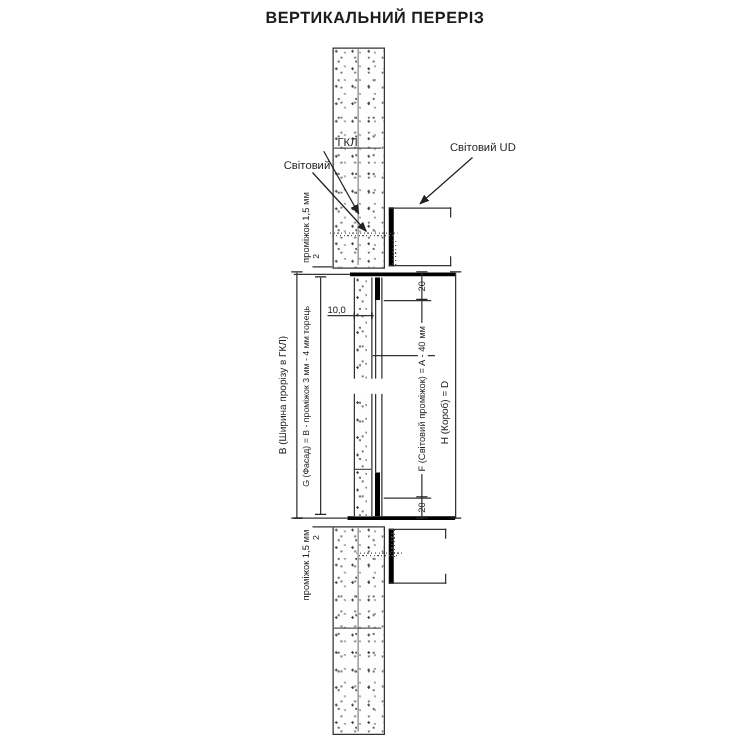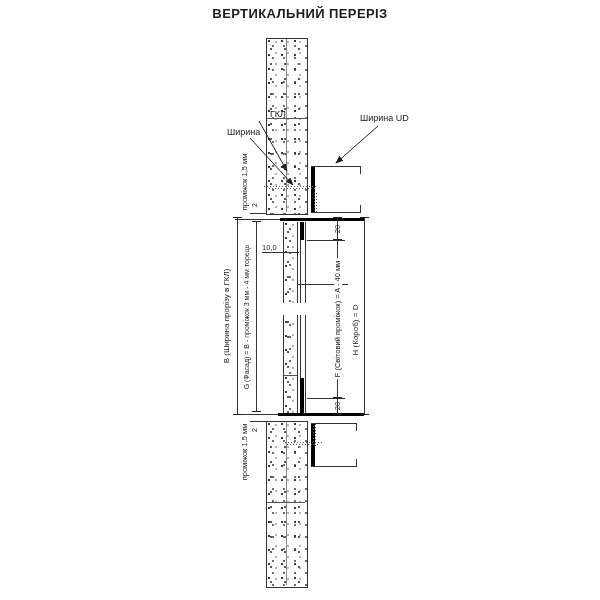--- a/index.html
+++ b/index.html
@@ -134,22 +134,22 @@
   <div class="vlabel" style="left:338px;top:229px;font-size:7.5px;z-index:5;">20</div>
   <div class="vlabel whitebg" style="left:338px;top:319px;font-size:7.5px;z-index:5;">F (Світовий проміжок) = A - 40 мм</div>
   <div class="vlabel" style="left:338px;top:406px;font-size:7.5px;z-index:5;">20</div>
 
   <div class="line" style="left:364px;top:218px;width:1px;height:197px;"></div>
   <div class="tick" style="left:360px;top:217px;width:9px;height:1px;"></div>
   <div class="tick" style="left:360px;top:414px;width:9px;height:1px;"></div>
   <div class="vlabel" style="left:356px;top:330px;font-size:8px;">Н (Короб) = D</div>
 
   <div class="callout" style="left:246px;top:109px;margin-left:24px;">ГКЛ</div>
-  <div class="callout" style="left:227px;top:127px;">Ширина</div>
-  <div class="callout" style="left:360px;top:113px;">Ширина UD</div>
+  <div class="callout" style="left:227px;top:127px;">Світовий</div>
+  <div class="callout" style="left:360px;top:113px;">Світовий UD</div>
 
   <svg class="overlay" width="600" height="600">
     <defs>
       <marker id="arr" viewBox="0 0 10 10" refX="9" refY="5" markerWidth="8" markerHeight="8" orient="auto-start-reverse">
         <path d="M0,1 L10,5 L0,9 z" fill="#222"></path>
       </marker>
     </defs>
     <line x1="259" y1="121" x2="287" y2="171" stroke="#222" stroke-width="1" marker-end="url(#arr)"></line>
     <line x1="250" y1="138" x2="293" y2="185" stroke="#222" stroke-width="1" marker-end="url(#arr)"></line>
     <line x1="378" y1="126" x2="336" y2="163" stroke="#222" stroke-width="1" marker-end="url(#arr)"></line>

